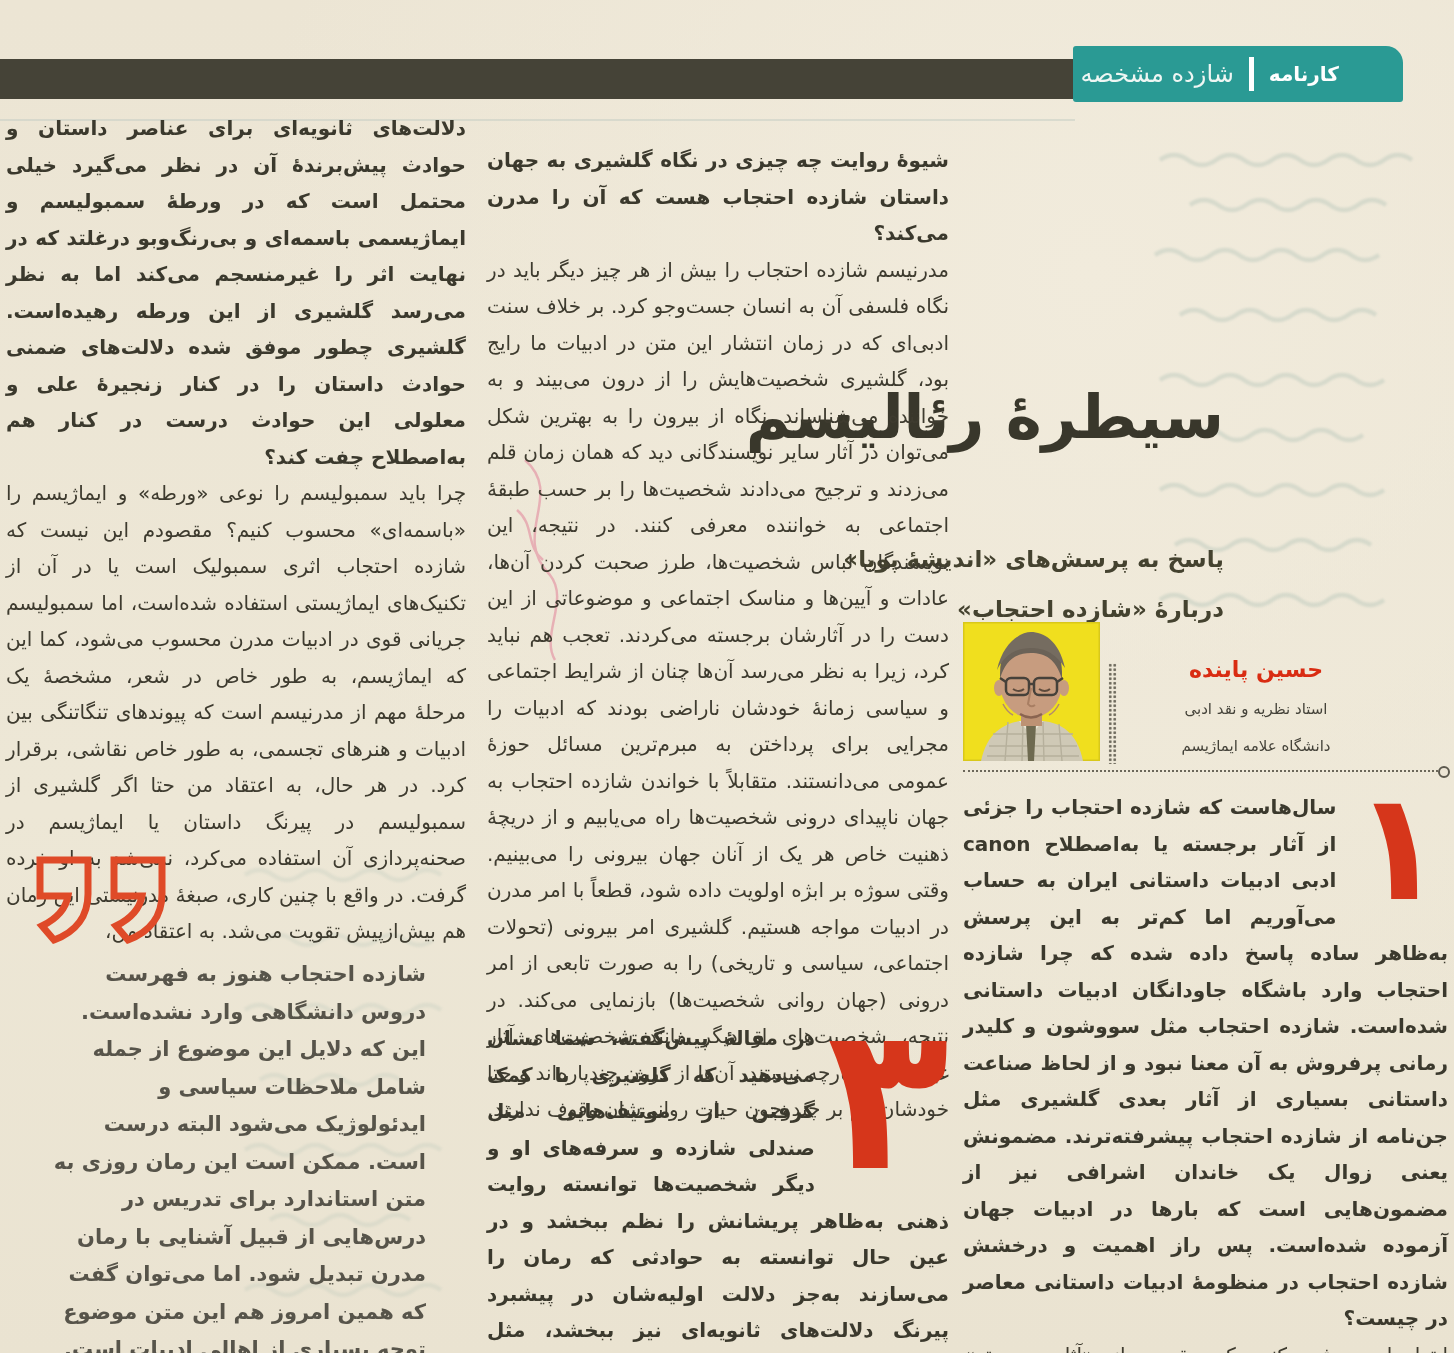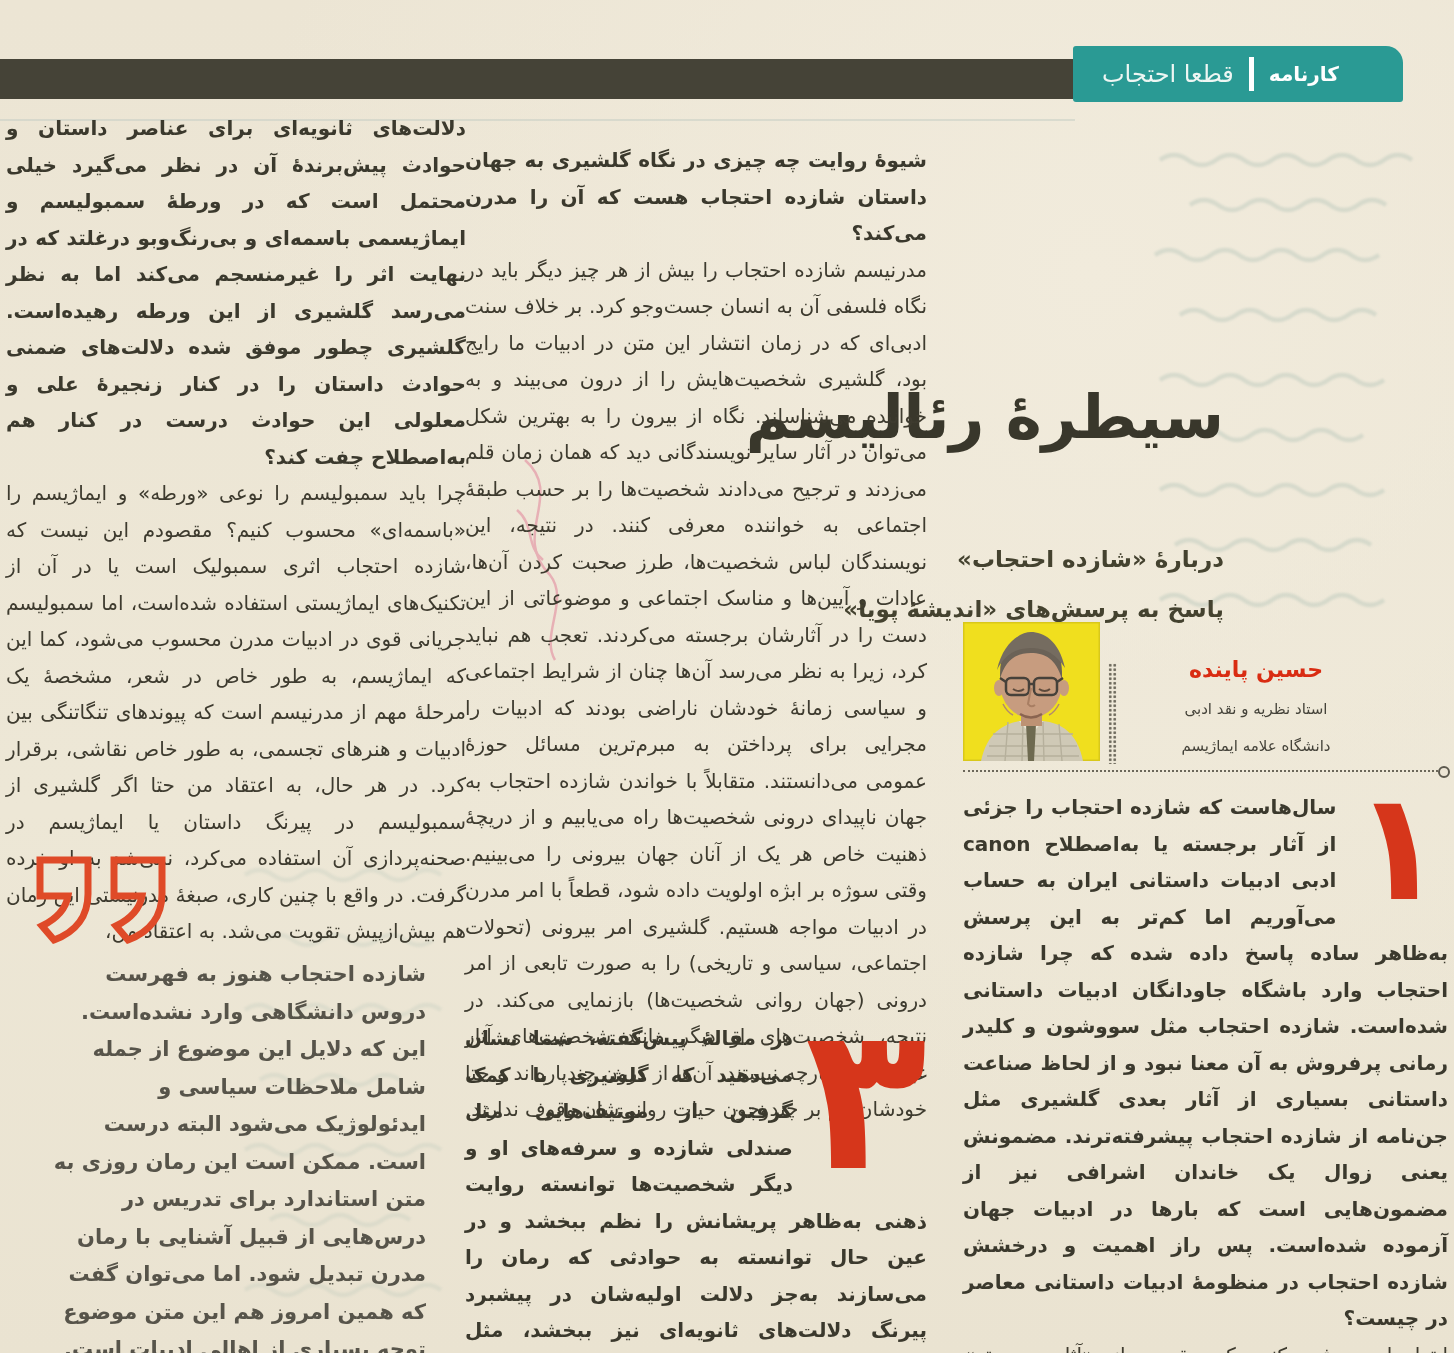--- a/index.html
+++ b/index.html
@@ -24,21 +24,21 @@
     background:#2a9a94; border-radius:3px 17px 3px 3px;
     display:flex; align-items:center; direction:rtl; padding-right:64px; box-sizing:border-box;
   }
   .kicker .kick-title{font-weight:bold; font-size:20px; color:#ffffff; letter-spacing:0;}
   .kicker .kick-sep{width:5px; height:34px; background:#ffffff; margin:0 15px; display:inline-block;}
   .kicker .kick-topic{font-size:24px; color:#eef6f3; font-weight:400;}
 
   
   .col{position:absolute; top:0; height:1353px;}
   .col-right{left:963px; width:485px;}
-  .col-mid{left:465px; width:462px;}
+  .col-mid{left:487px; width:462px;}
   .col-left{left:6px; width:460px; padding-top:110px; box-sizing:border-box;}
 
   .body-text{font-size:20px; line-height:36.5px; text-align:justify; color:#3e3b2f;}
   .bold{font-weight:bold; color:#3b392d;}
 
   
   .headline{position:absolute; top:360px; right:224px; text-align:right; font-weight:bold;
             font-size:61px; line-height:113px; color:#39372b; white-space:nowrap;}
   .subtitle{position:absolute; top:534px; right:224px; text-align:right; font-weight:bold;
             font-size:23px; line-height:50px; color:#44422f; white-space:nowrap;}
@@ -110,32 +110,32 @@
       <g stroke="#e2849a" stroke-width="2.5" fill="none">
         <path d="M30 10 C70 45 15 85 55 125 C75 150 45 185 60 210"></path>
         <path d="M22 60 C40 75 30 95 48 110"></path>
       </g>
     </svg>
   </div>
 
   <div class="kicker">
     <span class="kick-title">کارنامه</span>
     <span class="kick-sep"></span>
-    <span class="kick-topic">قطعا احتجاب</span>
+    <span class="kick-topic">شازده مشخصه</span>
   </div>
 
   <div class="col col-right">
 
     <div class="headline">
       <div>سیطرهٔ رئالیسم</div>
     </div>
 
     <div class="subtitle">
+      <div>پاسخ به پرسش‌های «اندیشهٔ پویا»</div>
       <div>دربارهٔ «شازده احتجاب»</div>
-      <div>پاسخ به پرسش‌های «اندیشهٔ پویا»</div>
     </div>
 
     <div class="author-photo">
       <svg width="137" height="139" viewBox="0 0 137 139" xmlns="http://www.w3.org/2000/svg">
         <rect x="0" y="0" width="137" height="139" fill="#f0df1e"></rect>
         <rect x="0" y="0" width="137" height="139" fill="none" stroke="#d9c81a" stroke-width="3"></rect>
         <path d="M18 139 C24 110 42 101 58 99 L80 99 C98 101 114 110 120 139 Z" fill="#cfc9b6"></path>
         <g stroke="#b6b09c" stroke-width="1.4">
           <path d="M30 112 L110 112 M26 124 L114 124 M24 134 L116 134"></path>
           <path d="M45 100 L42 139 M60 100 L59 139 M80 100 L81 139 M96 102 L99 139"></path>

